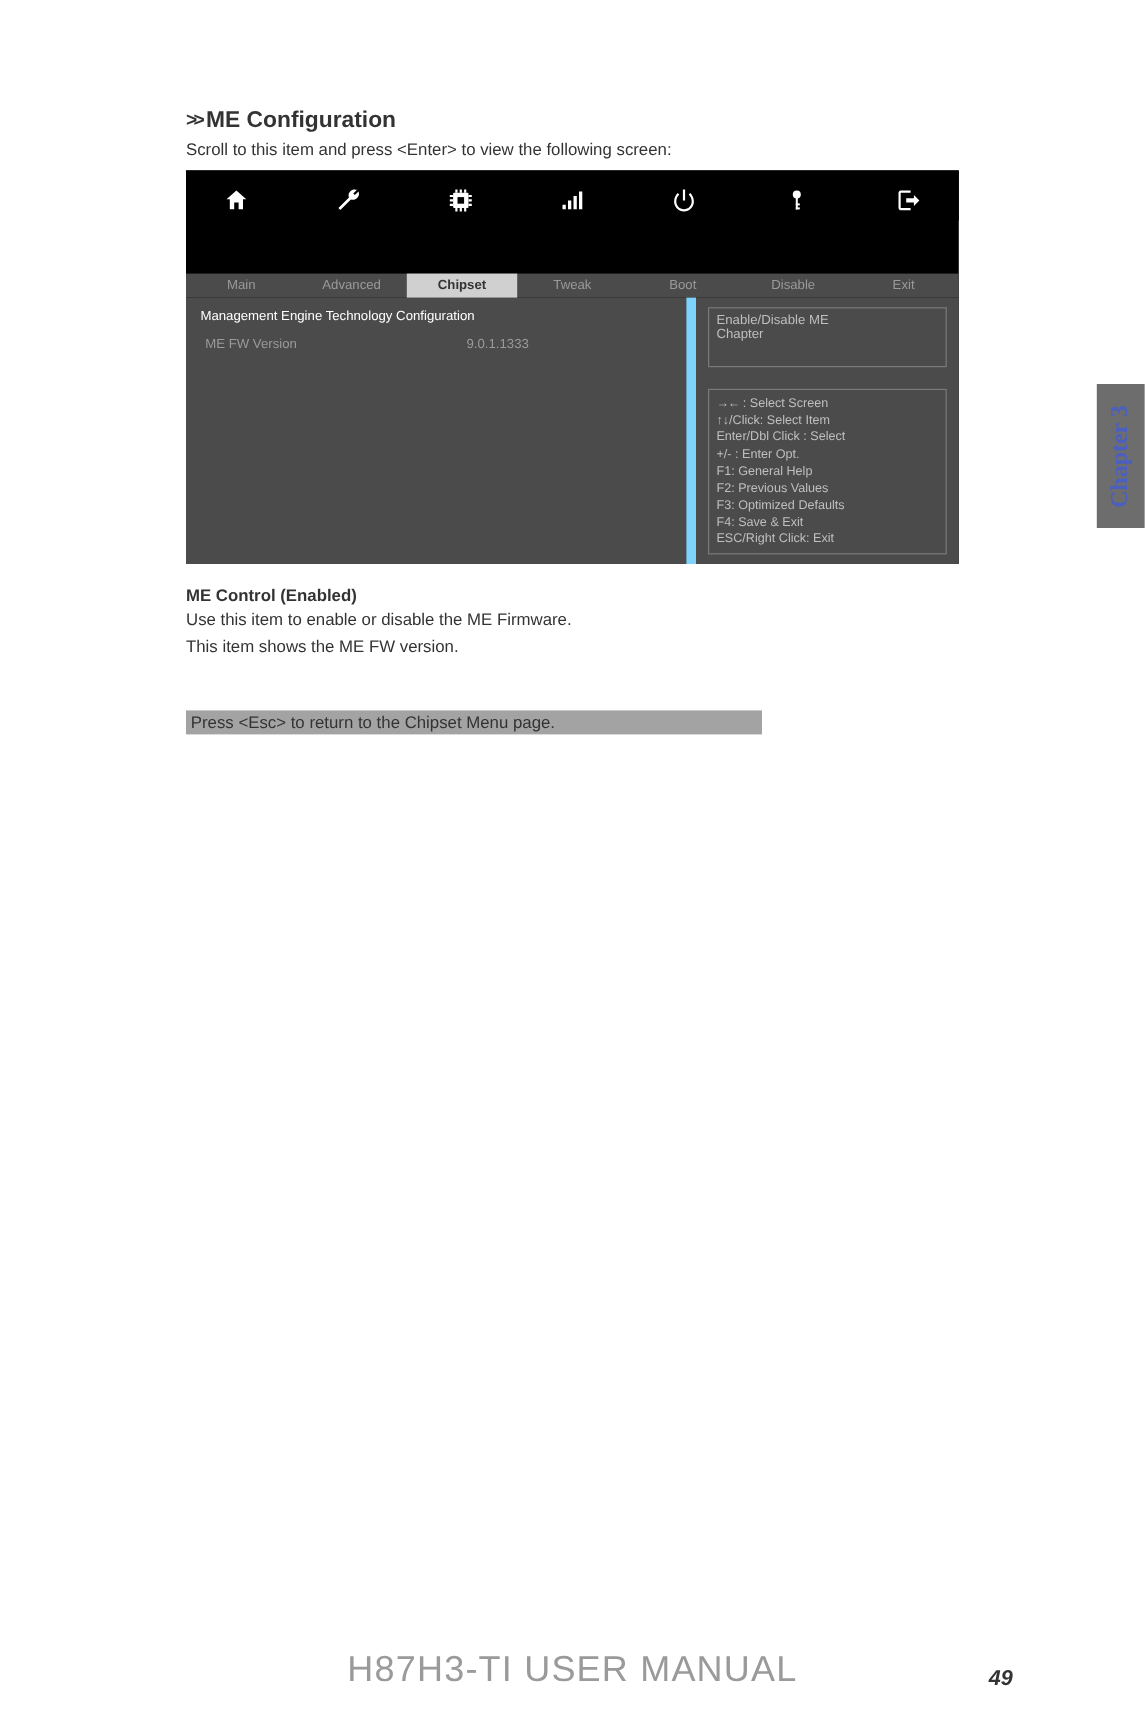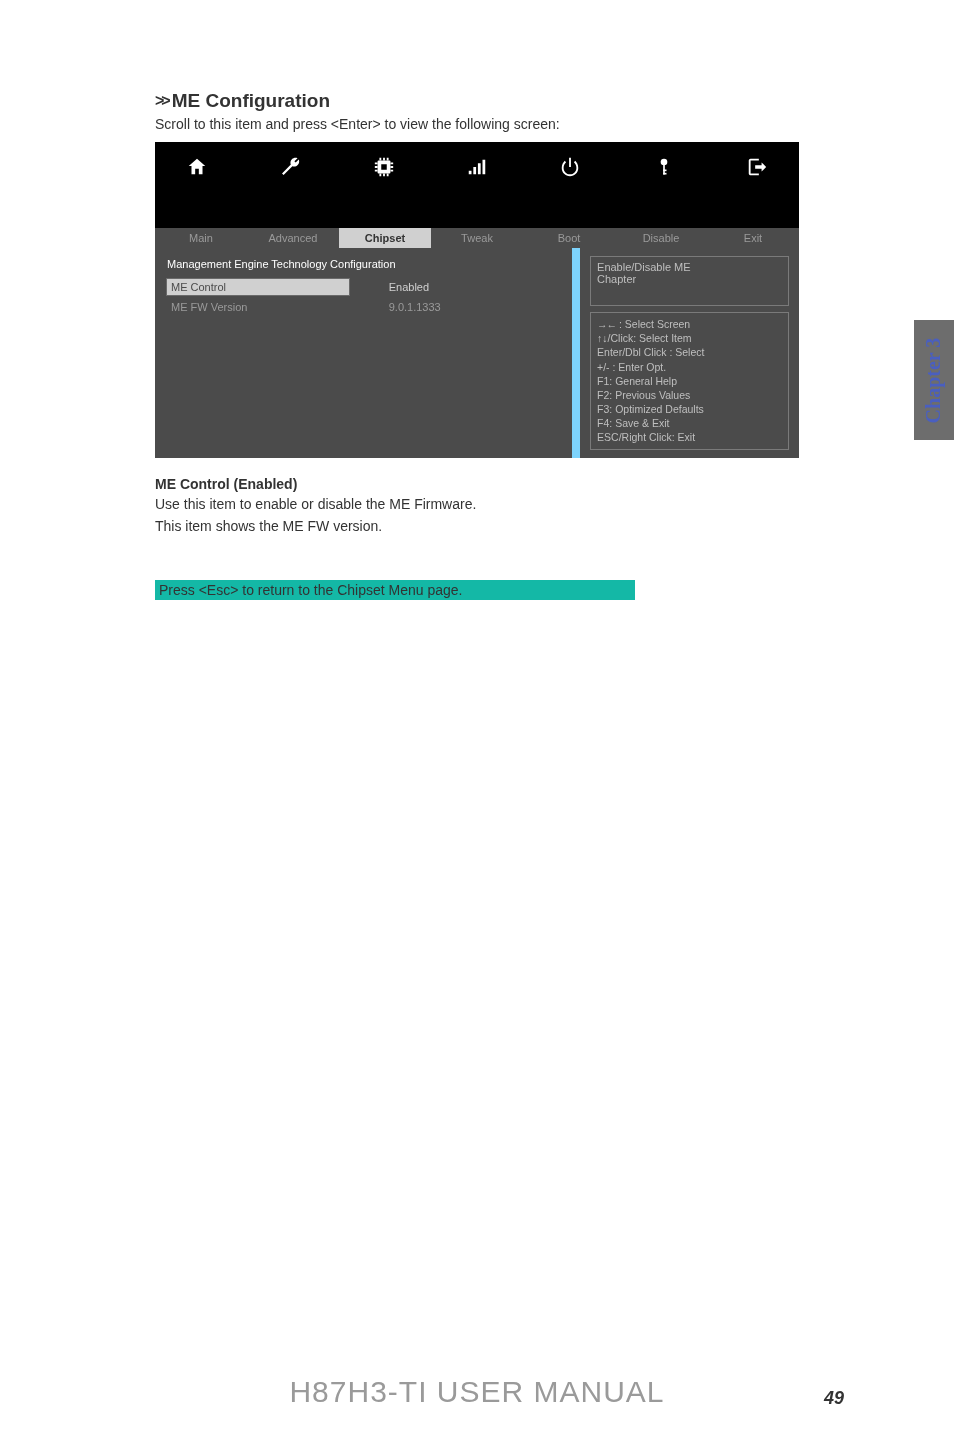--- a/index.html
+++ b/index.html
@@ -113,21 +113,21 @@
   }
   .bios-right {
     width: 34%;
     padding: 8px 10px;
   }
   .help-box {
     border: 1px solid #7a7a7a;
     padding: 4px 6px 0 6px;
     color: #bfbfbf;
     height: 50px;
-    margin-bottom: 6px;
+    margin-bottom: 18px;
   }
   .keys-box {
     border: 1px solid #7a7a7a;
     padding: 4px 6px;
     color: #bfbfbf;
     line-height: 1.35;
   }
   .keys-box .line { white-space: nowrap; font-size:10.5px;}
   .arrows-kb { letter-spacing: -1px; }
 
@@ -135,21 +135,21 @@
     font-weight: bold;
     font-size: 14px;
     margin-top: 18px;
     margin-bottom: 4px;
   }
   .para {
     font-size: 14px;
     margin-bottom: 6px;
   }
   .grey-bar {
-    background: #14b8a6;
+    background: #a3a3a3;
     font-size: 14px;
     padding: 2px 4px;
     margin-top: 40px;
     display: inline-block;
     width: 480px;
   }
   
   .chapter-tab {
     position: absolute;
     right: 0;
@@ -257,24 +257,20 @@
       <div>Tweak</div>
       <div>Boot</div>
       <div>Disable</div>
       <div>Exit</div>
     </div>
 
     <div class="bios-body">
       <div class="bios-left">
         <div class="hdr">Management Engine Technology Configuration</div>
 
-        <div class="field-row">
-          <div class="field-label-sel">ME Control</div>
-          <div class="field-val">Enabled</div>
-        </div>
         <div class="field-row">
           <div class="field-label-plain">ME FW Version</div>
           <div class="field-val" style="color:#9a9a9a;padding-left:40px;">9.0.1.1333</div>
         </div>
       </div>
 
       <div class="bios-right">
         <div class="help-box">
           <div>Enable/Disable ME</div>
           <div>Chapter</div>

